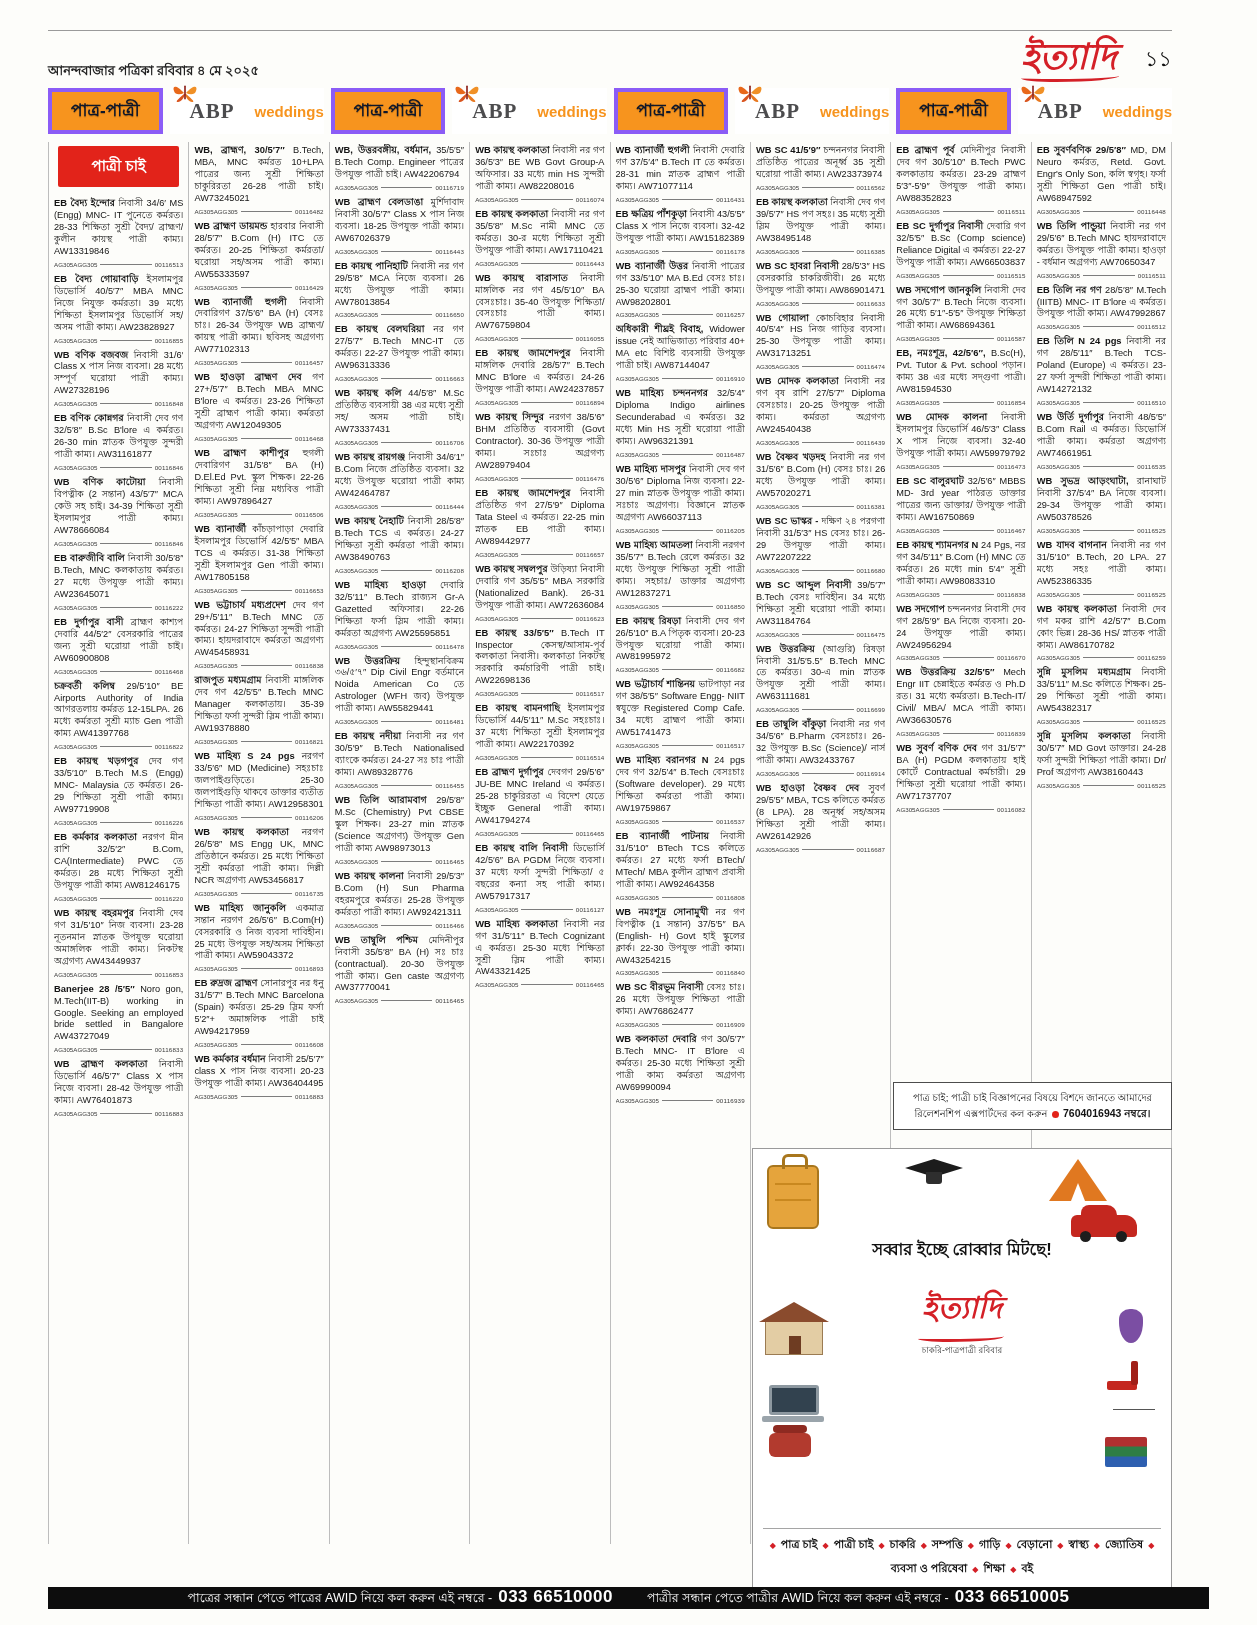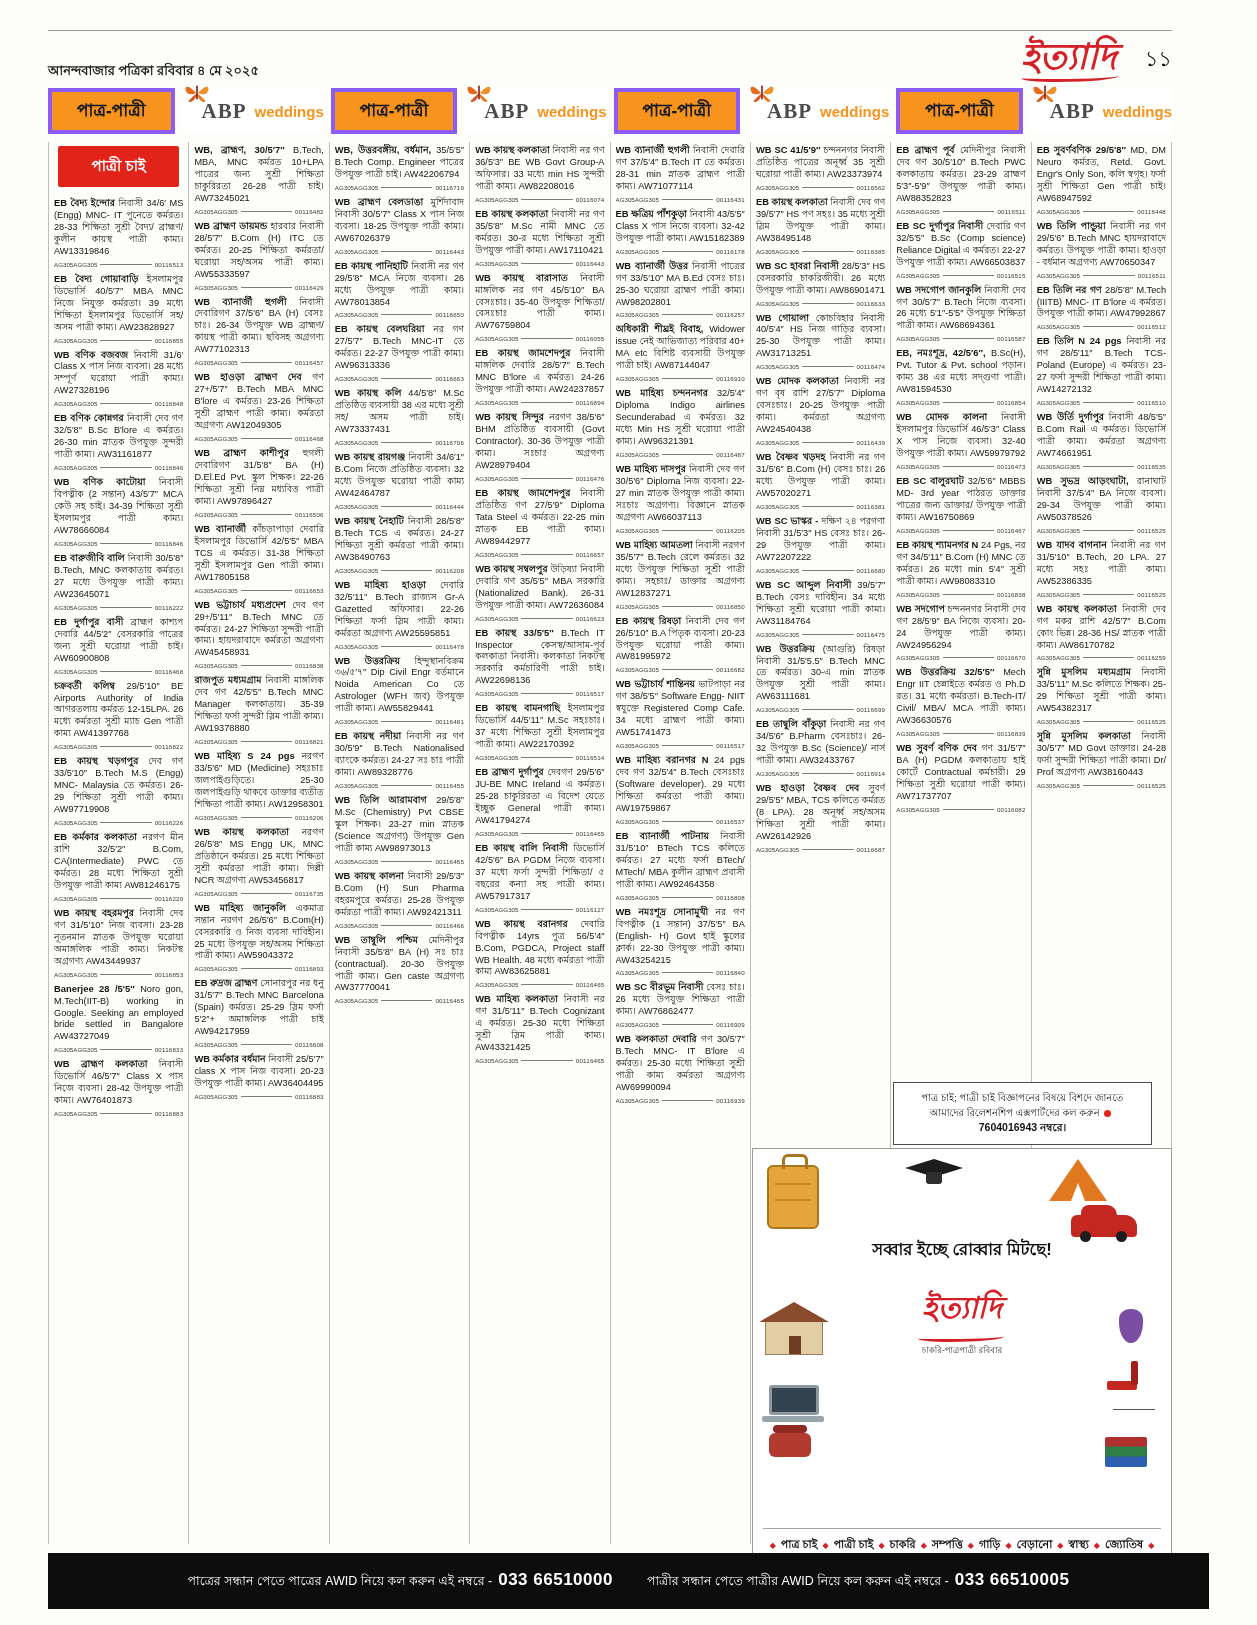--- a/index.html
+++ b/index.html
@@ -12,39 +12,39 @@
   .mast-left{font-size:13px;font-weight:bold;color:#222}
   .mast-right{display:flex;align-items:flex-end;gap:20px}
   .brand-logo{font-family:"Liberation Serif","DejaVu Serif",serif;font-style:italic;font-weight:bold;font-size:36px;color:#d42027;line-height:1;position:relative;padding:0 8px 7px 2px}
   .brand-logo::after{content:"";position:absolute;left:2px;right:6px;bottom:0;height:7px;border-bottom:3px solid #d42027;border-radius:0 0 70% 40%}
   .page-no{font-size:21px;font-weight:normal;color:#111;padding-bottom:4px}
 
   
   .banner{margin-top:6px;display:flex;gap:7px;height:46px}
   .bcell{flex:1;display:flex;align-items:center;justify-content:center;position:relative}
   .bcell.orange{background:#f7941e;border:4px solid #8b5cf6;color:#0f172a;font-weight:bold;font-size:17px;text-shadow:0 1px 1px rgba(0,0,0,.25)}
-  .bcell.brandcell{background:#fff;gap:8px}
+  .bcell.brandcell{background:#fff;gap:20px}
   .butterfly{position:absolute;left:2px;top:-6px}
   .abp{font-family:"Liberation Serif","DejaVu Serif",serif;font-weight:bold;font-size:21px;color:#4c4c4e;letter-spacing:1px;margin-left:20px}
   .wed{font-size:15px;color:#f7941e;font-weight:bold}
 
   
   .content{position:relative;margin-top:8px;height:1402px}
   .cols{display:flex;height:100%;border-left:1px solid #bdbdbd}
   .col{flex:1;min-width:0;border-right:1px solid #bdbdbd;padding:2px 5px 0 5px}
   .col-in{overflow:hidden;height:100%}
   .col-head{background:#e2231a;color:#fff;font-weight:bold;font-size:15px;text-align:center;padding:8px 4px;margin:2px 4px 10px;border-radius:2px}
   .ad-text{font-size:9.2px;line-height:1.3;text-align:justify;word-break:break-word}
   .ad-text b{font-size:9.4px}
   .code-row{display:flex;align-items:center;margin:3px 0 5px;font-size:6.2px;color:#3a3a3a}
   .code-row .rule{flex:1;border-bottom:1px solid #7d7d7d;margin:0 3px;height:1px}
   .code-row .serial{letter-spacing:.2px}
 
   
-  .notice{position:absolute;left:845px;top:940px;width:259px;border:1px solid #4c4c4c;background:#fff;padding:8px 10px;font-size:9.8px;line-height:1.5;text-align:center}
+  .notice{position:absolute;left:845px;top:940px;width:279px;border:1px solid #4c4c4c;background:#fff;padding:8px 10px;font-size:9.8px;line-height:1.5;text-align:center}
   .notice .dot{display:inline-block;width:7px;height:7px;border-radius:50%;background:#e2231a;margin:0 4px 0 2px;vertical-align:middle}
   .notice b{font-size:10.5px}
 
   
   .promo{position:absolute;left:704px;top:1006px;width:420px;height:440px;border:1px solid #9a9a9a;background:#fff;overflow:hidden}
   .promo-text{margin:88px 84px 0;text-align:center}
   .promo-head{font-size:16.5px;font-weight:bold;color:#111;margin-bottom:8px}
   .promo-body{font-size:10.3px;line-height:1.45;text-align:center;color:#222}
   .promo-logo{font-family:"Liberation Serif","DejaVu Serif",serif;font-style:italic;font-weight:bold;font-size:30px;color:#d42027;position:relative;display:inline-block;margin-top:12px;padding:0 6px 7px}
   .promo-logo::after{content:"";position:absolute;left:2px;right:4px;bottom:0;height:6px;border-bottom:3px solid #d42027;border-radius:0 0 70% 40%}
@@ -72,21 +72,21 @@
   .icon-laptop::after{content:"";position:absolute;left:-10px;bottom:-10px;width:62px;height:6px;background:#9aa4ab;border-radius:2px}
   .icon-telephone{width:42px;height:24px;left:16px;top:284px;background:#b23a2e;border-radius:6px}
   .icon-telephone::before{content:"";position:absolute;left:4px;top:-8px;width:34px;height:8px;background:#8e2a21;border-radius:4px}
   .icon-vase{width:24px;height:34px;left:366px;top:160px;background:#7b4ea3;border-radius:45% 45% 50% 50%/30% 30% 60% 60%}
   .icon-chair{width:34px;height:44px;left:354px;top:216px}
   .icon-chair::before{content:"";position:absolute;left:0;top:16px;width:30px;height:9px;background:#c4271f;border-radius:2px;box-shadow:2px 24px 0 -4px #555,22px 24px 0 -4px #555}
   .icon-chair::after{content:"";position:absolute;left:24px;top:-4px;width:7px;height:24px;background:#a11f18;border-radius:2px}
   .icon-books{width:42px;height:30px;left:352px;top:288px;background:linear-gradient(180deg,#b03030 0 9px,#2e7d46 10px 19px,#2d5fb0 20px 30px);border-radius:2px}
 
   
-  .footer{position:absolute;left:48px;right:48px;bottom:16px;height:56px;background:#0d0d0d;color:#fff;display:flex;align-items:center;justify-content:center;gap:34px;padding:0 16px}
+  .footer{position:absolute;left:48px;right:48px;bottom:16px;height:22px;background:#0d0d0d;color:#fff;display:flex;align-items:center;justify-content:center;gap:34px;padding:0 16px}
   .f-seg{display:flex;align-items:baseline;gap:6px;white-space:nowrap}
   .f-seg span{font-size:12.5px}
   .f-seg b{font-size:17px;letter-spacing:.5px}
 </style>
 </head>
 <body>
 
 <div class="page">
 
   <div class="masthead">
@@ -559,28 +559,20 @@
             </div>
             <div class="ad">
               <p class="ad-text"><b>EB কায়স্থ বালি নিবাসী </b>ডিভোর্সি 42/5′6″ BA PGDM নিজে ব্যবসা। 37 মধ্যে ফর্সা সুন্দরী শিক্ষিতা/ ৫ বছরের কন্যা সহ পাত্রী কাম্য। AW57917317</p>
               <div class="code-row">
                 <span class="reg">AG305AGG305</span>
                 <span class="rule"></span>
                 <span class="serial">00116127</span>
               </div>
             </div>
             <div class="ad">
-              <p class="ad-text"><b>WB কায়স্থ বরানগর </b>দেবারি বিপত্নীক 14yrs পুত্র 56/5′4″ B.Com, PGDCA, Project staff WB Health. 48 মধ্যে কর্মরতা পাত্রী কাম্য AW83625881</p>
-              <div class="code-row">
-                <span class="reg">AG305AGG305</span>
-                <span class="rule"></span>
-                <span class="serial">00116465</span>
-              </div>
-            </div>
-            <div class="ad">
               <p class="ad-text"><b>WB মাহিষ্য কলকাতা </b>নিবাসী নর গণ 31/5′11″ B.Tech Cognizant এ কর্মরত। 25-30 মধ্যে শিক্ষিতা সুশ্রী স্লিম পাত্রী কাম্য। AW43321425</p>
               <div class="code-row">
                 <span class="reg">AG305AGG305</span>
                 <span class="rule"></span>
                 <span class="serial">00116465</span>
               </div>
             </div>
           </div>
         </div>
         <div class="col">

